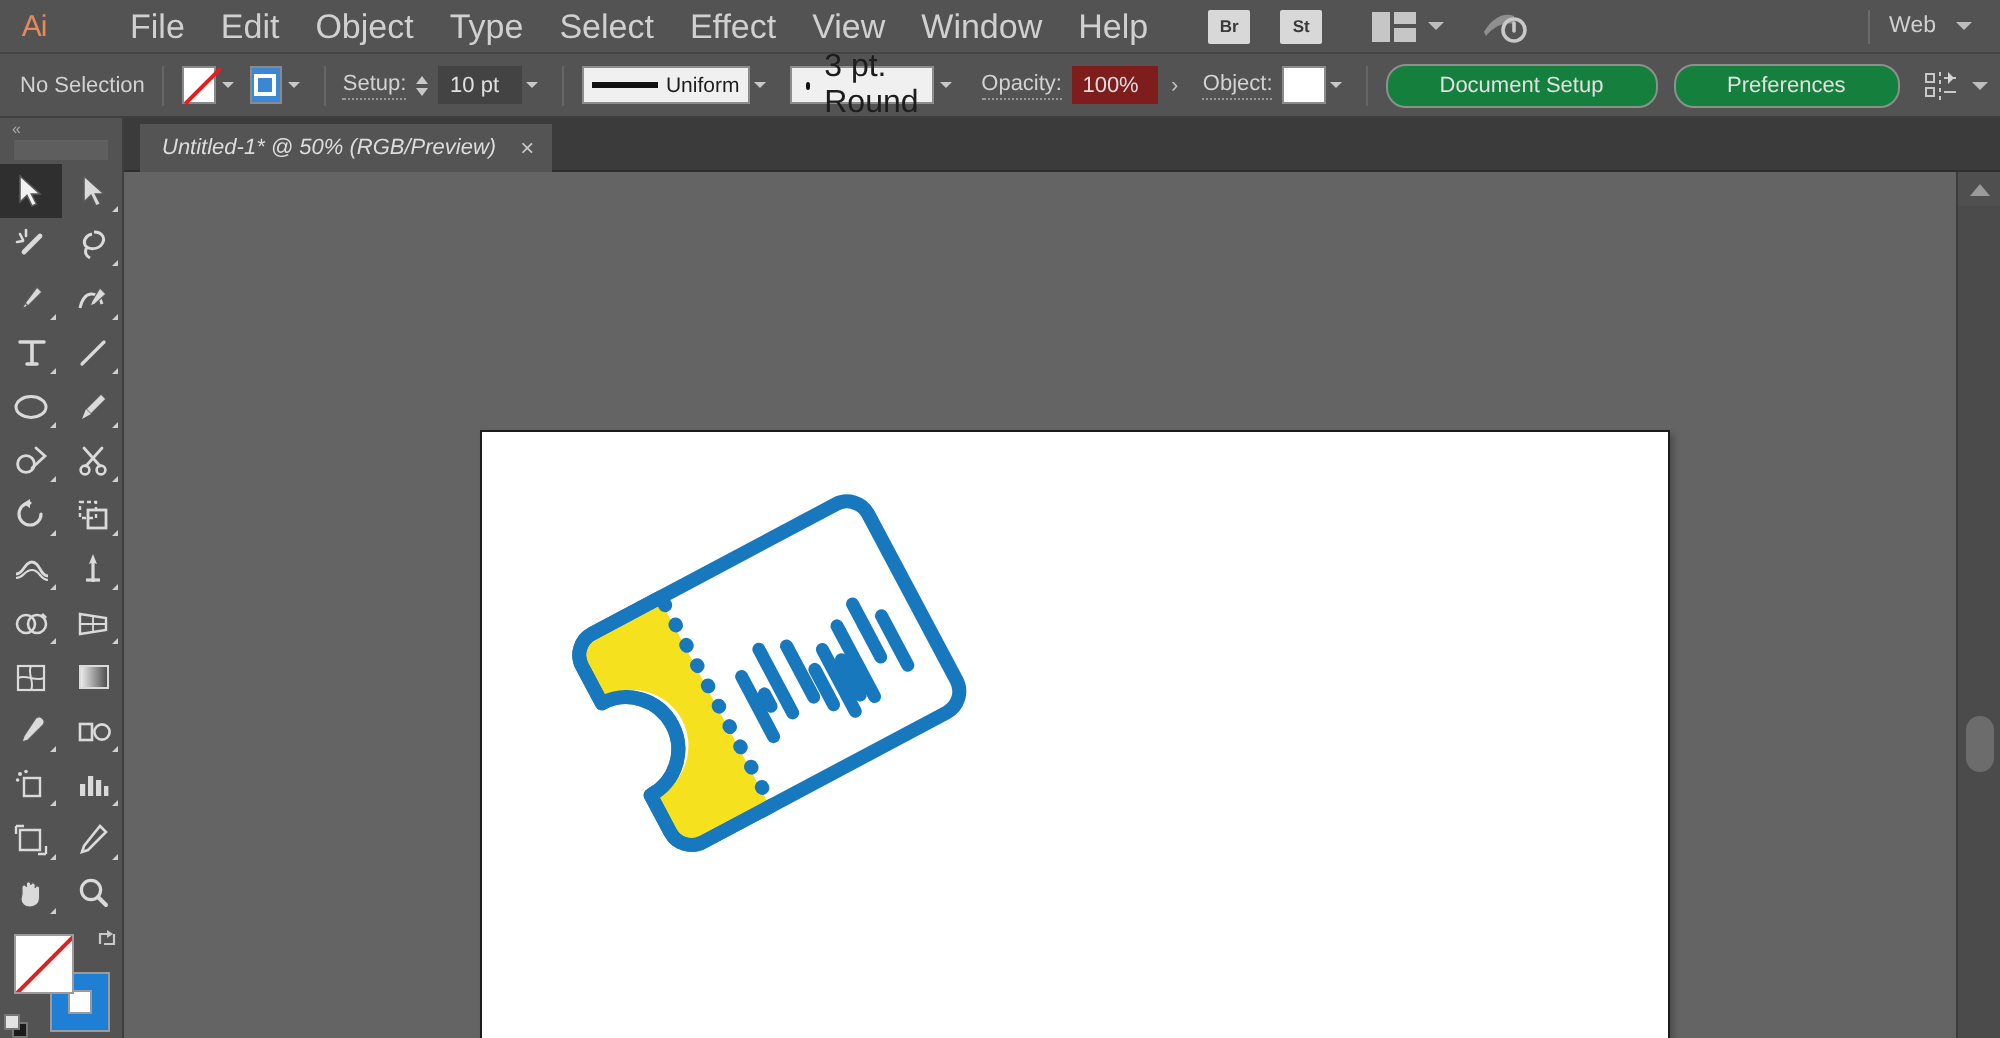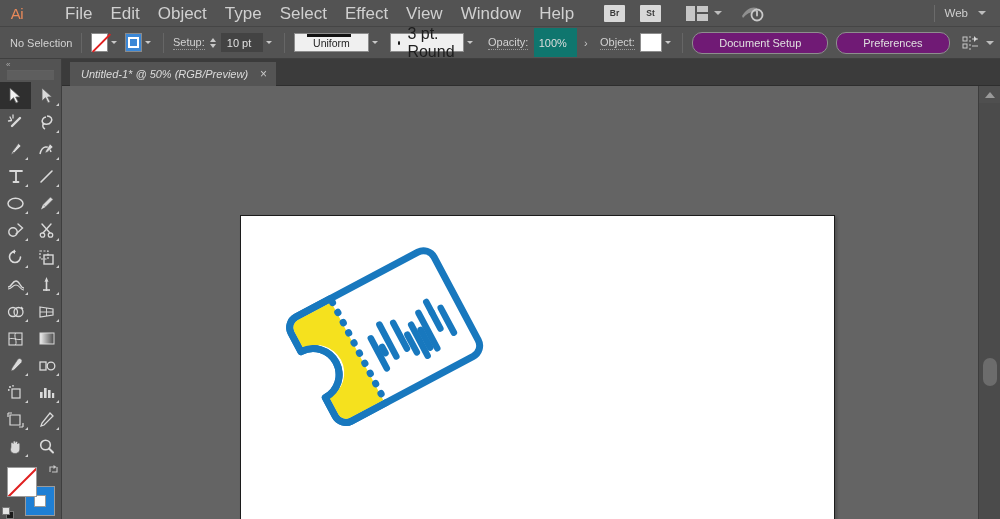--- a/index.html
+++ b/index.html
@@ -201,42 +201,41 @@
     border: 1px solid #434343;
   }
   .profile-field {
     width: 84px; height: 19px;
     background: #f0f0f0;
     border: 1px solid #8c8c8c;
     box-sizing: border-box;
     display: flex; align-items: center;
     padding: 0 4px;
     cursor: default;
-    flex-direction: column;
   }
   .profile-line {
     width: 44px; height: 3px; background: #111; margin-right: 4px;
   }
   .profile-text { font-size: 10.5px; color: #1d1d1d; }
   .brush-field {
     width: 82px; height: 19px;
     background: #f0f0f0;
     border: 1px solid #8c8c8c;
     box-sizing: border-box;
     display: flex; align-items: center;
     padding: 0 4px;
     cursor: default;
   }
   .brush-dot {
     width: 4px; height: 4px; border-radius: 50%; background: #111; margin-right: 7px; margin-left: 3px;
   }
   .brush-text { font-size: 16px; color: #1d1d1d; }
   .opacity-val {
-    width: 48px; height: 29px;
-    background: #0f766e;
+    width: 48px; height: 19px;
+    background: #7f1d1d;
     color: #dedede;
     font-size: 11px;
     display: flex; align-items: center;
     padding-left: 5px;
     box-sizing: border-box;
     cursor: text;
   }
   .rt-arrow {
     font-size: 11px; color: #c4c4c4; padding: 0 7px; cursor: default;
   }
@@ -244,21 +243,21 @@
     width: 24px; height: 19px;
     background: #ffffff;
     border: 1px solid #8c8c8c;
     box-sizing: border-box;
     cursor: default;
   }
   .pill-btn {
     height: 20px;
     border: 1px solid #8e8e8e;
     border-radius: 10px;
-    background: #701a75;
+    background: #15803d;
     color: #e0e0e0;
     font-size: 11px;
     display: flex; align-items: center;
     padding: 0 26px;
     cursor: default;
     white-space: nowrap;
   }
   .align-icon {
     width: 18px; height: 16px;
     position: relative;

